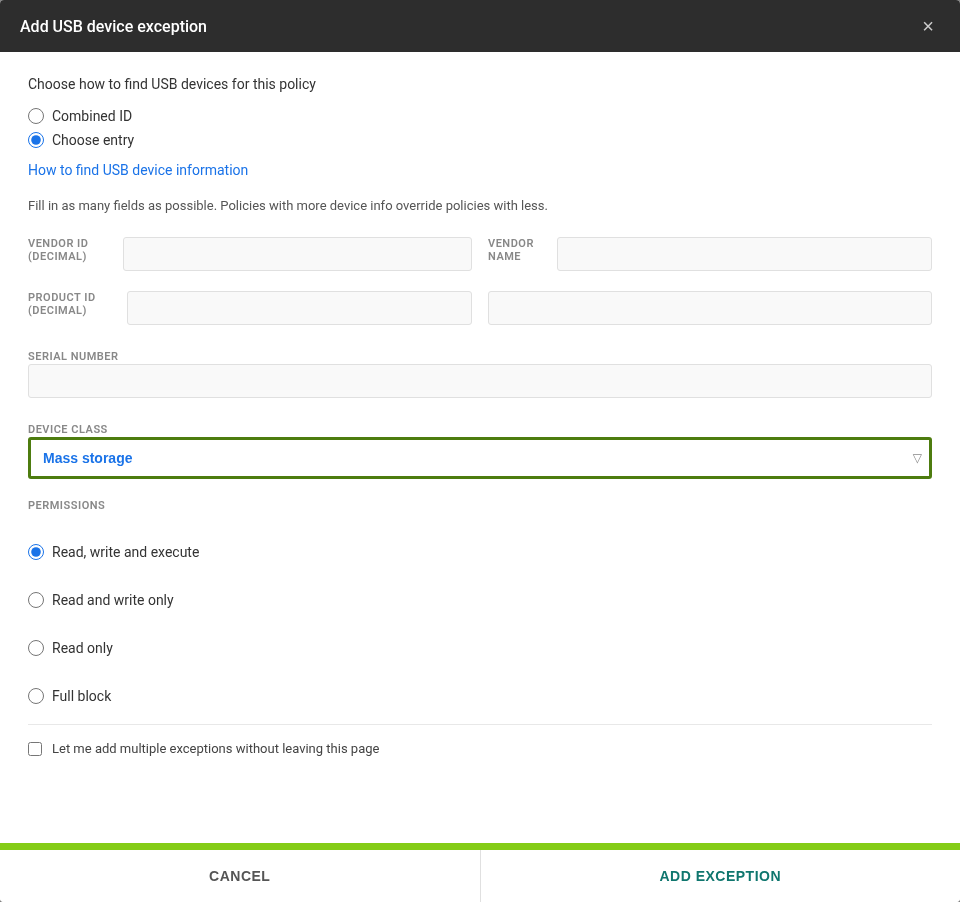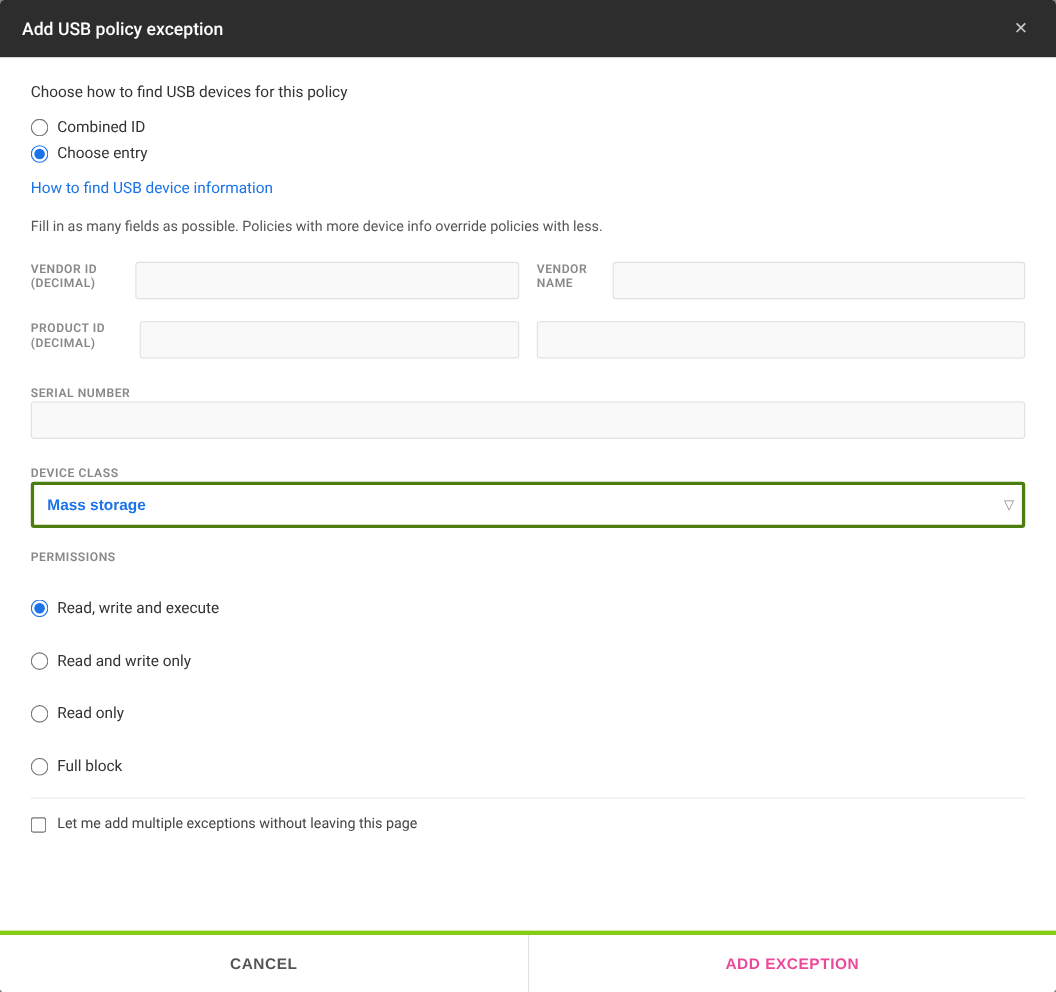--- a/index.html
+++ b/index.html
@@ -51,40 +51,40 @@
       line-height: 1;
       padding: 2px 6px;
     }
     .modal-body {
       flex: 1;
       overflow-y: auto;
       padding: 24px 28px;
     }
     .modal-footer {
       display: flex;
-      border-top: 4px solid #84cc16;
+      border-top: 7px solid #84cc16;
       flex-shrink: 0;
     }
     .footer-btn {
       flex: 1;
       padding: 18px;
       border: none;
       background: #fff;
       font-size: 14px;
       font-weight: 600;
       letter-spacing: 0.5px;
       cursor: pointer;
       text-transform: uppercase;
     }
     .footer-btn-cancel {
       color: #555;
       border-right: 1px solid #e0e0e0;
     }
     .footer-btn-add {
-      color: #ec4899;
+      color: #0f766e;
       cursor: default;
     }
     .section-desc {
       font-size: 14px;
       color: #333;
       margin-bottom: 16px;
     }
     .radio-group {
       margin-bottom: 12px;
     }
@@ -223,21 +223,21 @@
     .modal-body::-webkit-scrollbar-track { background: #f0f0f0; }
     .modal-body::-webkit-scrollbar-thumb { background: #ccc; border-radius: 4px; }
   </style>
 </head>
 <body>
 
 <div class="modal-overlay">
   <div class="modal">
 
     <div class="modal-header">
-      <span class="modal-header-title">Add USB policy exception</span>
+      <span class="modal-header-title">Add USB device exception</span>
       <button class="modal-close">×</button>
     </div>
 
     <div class="modal-body">
 
       <p class="section-desc">Choose how to find USB devices for this policy</p>
 
       <div class="radio-group">
         <label class="radio-label">
           <input type="radio" name="find-method" id="combined-id" style="">

